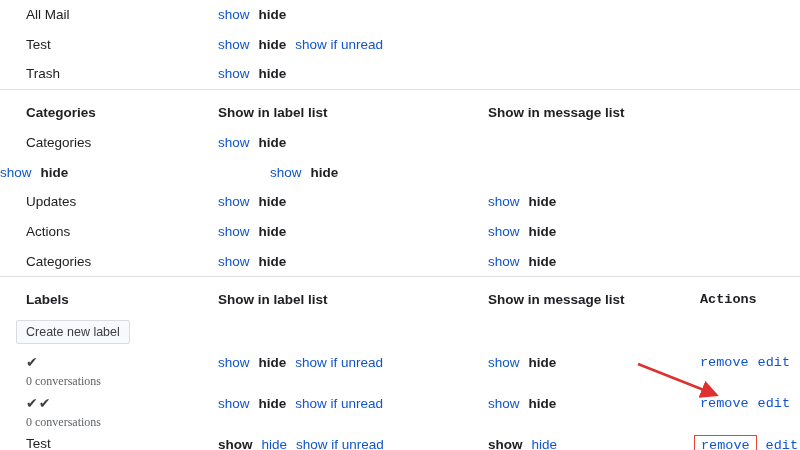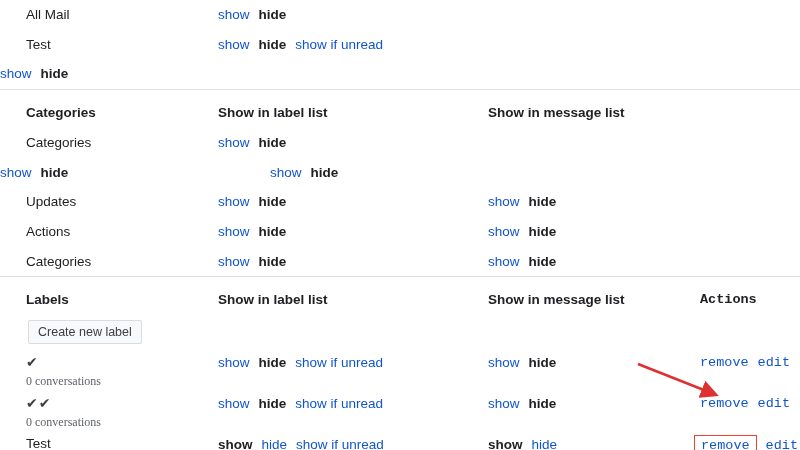--- a/index.html
+++ b/index.html
@@ -92,21 +92,21 @@
     align-items: center;
   }
 
   .labels-header {
     height: 30px;
     display: flex;
     align-items: center;
   }
 
   .create-btn {
-    margin-left: 28px;
+    margin-left: 16px;
     margin-top: 5px;
     display: inline-block;
     padding: 4px 9px;
     border: 1px solid #dadce0;
     border-radius: 2px;
     background: #f8f9fa;
     font-size: 12.5px;
     color: #3c4043;
     cursor: pointer;
   }
@@ -176,20 +176,21 @@
     <div class="row sysrow">
       <div class="col-name">Test</div>
       <div class="col-label-list">
         <span class="link">show</span><span class="sep"></span><span class="bold-static">hide</span><span class="sep"></span><span class="link">show if unread</span>
       </div>
       <div class="col-msg-list"></div>
       <div class="col-actions"></div>
     </div>
 
     <div class="row sysrow">
+      <div class="col-name">Trash</div>
       <div class="col-label-list">
         <span class="link">show</span><span class="sep"></span><span class="bold-static">hide</span>
       </div>
       <div class="col-msg-list"></div>
       <div class="col-actions"></div>
     </div>
   </div>
 
   <div class="divider"></div>
 

